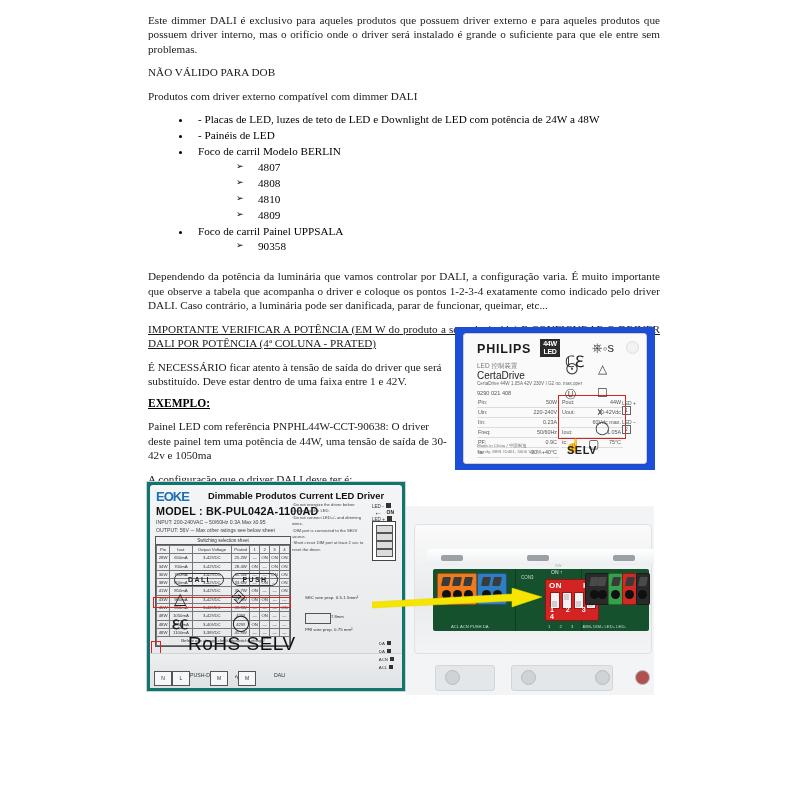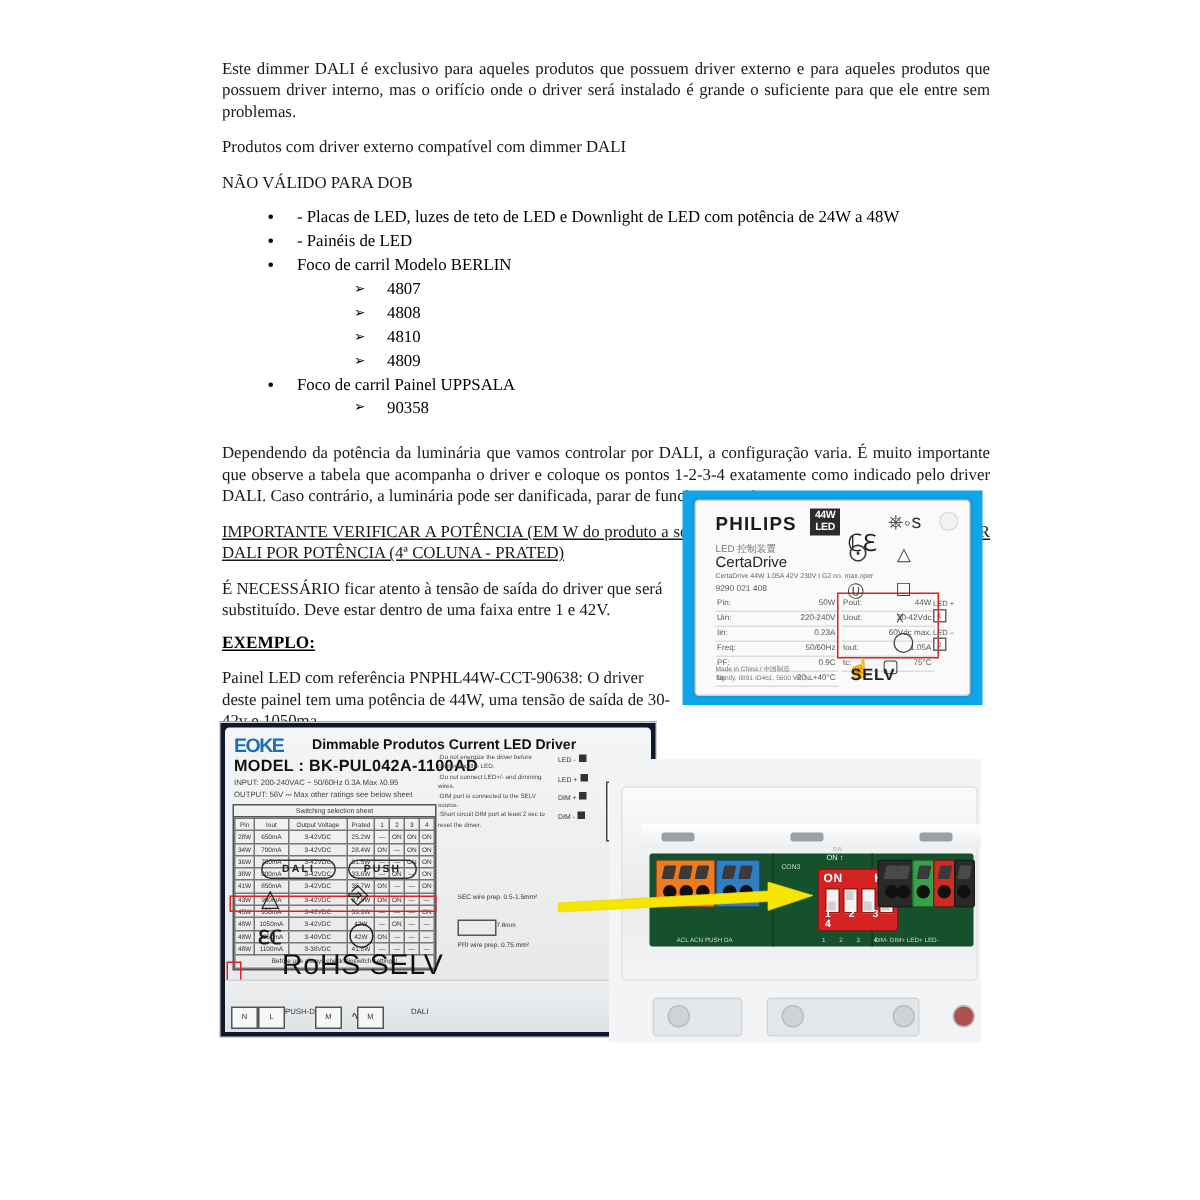--- a/index.html
+++ b/index.html
@@ -24,21 +24,21 @@
     height: 800px;
   }
   p.body-text {
     margin: 0 0 9px 0;
     font-size: 11.2px;
     line-height: 1.29;
     text-align: justify;
     color: #1a1a1a;
   }
   p.first {
-    margin-top: 39px;
+    margin-top: 13px;
   }
   .underline-block {
     text-decoration: underline;
     text-align: left;
   }
   .exemplo {
     font-weight: bold;
     text-decoration: underline;
     font-size: 11.5px;
     margin: 0 0 10px 0;
@@ -100,21 +100,21 @@
     font-weight: bold;
     font-size: 10.5px;
   }
   
   .philips-fig {
     position: absolute;
     left: 455px;
     top: 327px;
     width: 200px;
     height: 143px;
-    background: #0ea5e9;
+    background: #1d4ed8;
     overflow: hidden;
   }
   .ph-card {
     position: absolute;
     left: 8px; top: 6px;
     width: 182px; height: 129px;
     background: #fafafa;
     border: 1px solid #d0d0d0;
     border-radius: 3px;
     box-shadow: 0 0 2px rgba(0,0,0,.18);
@@ -162,25 +162,24 @@
   .ph-led1 { position: absolute; left: 158px; top: 66px; font-size: 5px; color:#555;}
   .ph-led2 { position: absolute; left: 158px; top: 85px; font-size: 5px; color:#555;}
   .ph-sq { display:inline-block; width:7px;height:7px;border:.5px solid #666;text-align:center;line-height:7px;font-size:4.5px;}
   .ph-hole { position:absolute; right:7px; top:7px; width:11px;height:11px;border-radius:50%;
              border:1px solid #ddd; background:#f2f2f2;}
   
   .eoke-fig {
     position: absolute;
     left: 146px; top: 481px;
     width: 258px; height: 209px;
-    background: #0f172a;
+    background: #0f766e;
     border: 1px solid #cfd2d4;
     overflow: hidden;
     font-family: "Liberation Sans", sans-serif;
-    padding-left: 32px;
   }
   .eoke-body {
     position: absolute; left: 3px; top: 3px; right: 3px; bottom: 3px;
     background: linear-gradient(180deg,#f4f5f6 0%, #e4e6e8 100%);
     border-radius: 3px;
   }
   .eoke-logo {
     position: absolute; left: 6px; top: 4px;
     font-size: 13px; font-weight: bold; letter-spacing: -1px;
     color: #1b6fb5;
@@ -331,23 +330,23 @@
     z-index: 30;
   }
 </style>
 </head>
 <body>
 
 <div class="page">
 
   <p class="body-text first">Este dimmer DALI é exclusivo para aqueles produtos que possuem driver externo e para aqueles produtos que possuem driver interno, mas o orifício onde o driver será instalado é grande o suficiente para que ele entre sem problemas.</p>
 
+  <p class="body-text">NÃO VÁLIDO PARA DOB</p>
+
   <p class="body-text">Produtos com driver externo compatível com dimmer DALI</p>
-
-  <p class="body-text">NÃO VÁLIDO PARA DOB</p>
 
   <ul class="lvl1">
     <li>
       <span>- Placas de LED, luzes de teto de LED e Downlight de LED com potência de 24W a 48W</span>
     </li>
     <li>
       <span>- Painéis de LED</span>
     </li>
     <li>
       <span>Foco de carril Modelo BERLIN</span>

